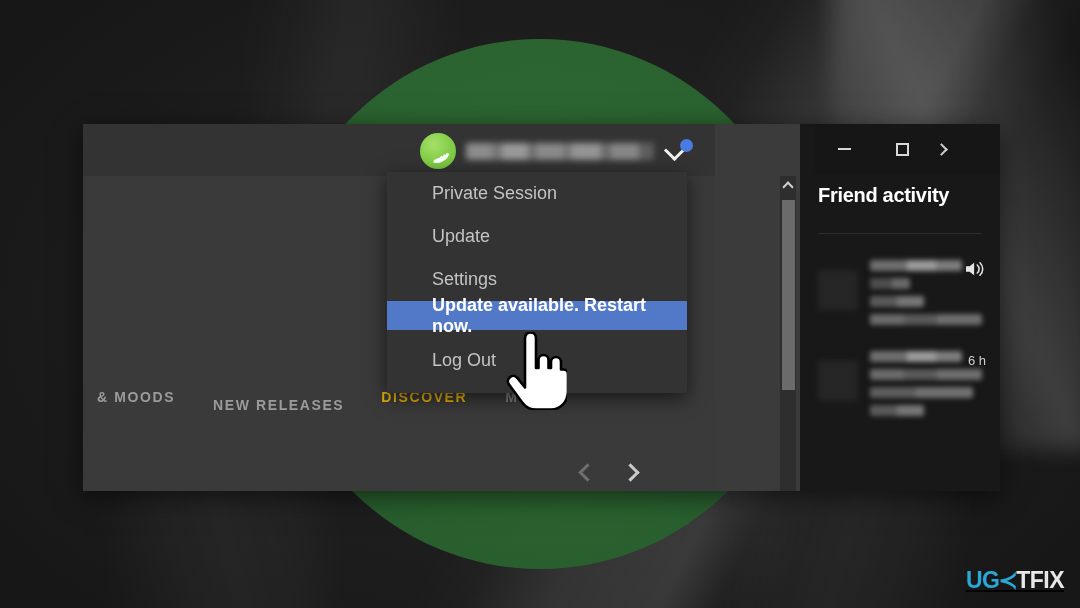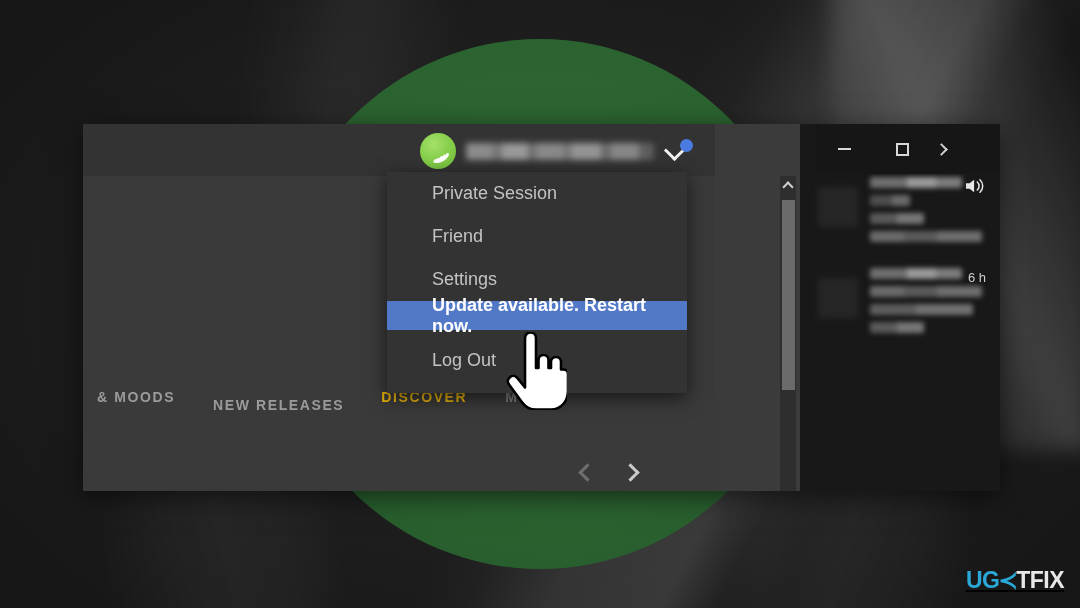--- a/index.html
+++ b/index.html
@@ -256,20 +256,21 @@
     </div>
 
   </div>
 
   <div id="scrollbar">
     <span id="scroll-up-arrow"></span>
     <div id="scroll-thumb"></div>
   </div>
 
   <div id="friend-panel">
+    <div id="friend-title">Friend activity</div>
     <div id="friend-divider"></div>
 
     <div class="friend-row">
       <div class="friend-avatar"></div>
       <div class="friend-lines">
         <div class="fl a"></div>
           <div class="fl b"></div>
           <div class="fl c"></div>
           <div class="fl d"></div>
       </div>
@@ -301,21 +302,21 @@
       </div>
     <div class="wc-btn" id="wc-close">
         <i></i>
       </div>
   </div>
 
 </div>
 
 <div id="account-menu">
   <div class="menu-item">Private Session</div>
-  <div class="menu-item">Friend</div>
+  <div class="menu-item">Update</div>
   <div class="menu-item">Settings</div>
   <div class="menu-item highlighted">Update available. Restart now.</div>
   <div class="menu-item logout">Log Out</div>
 </div>
 
 <svg id="hand-cursor" viewBox="0 0 62 78">
   <path d="M20 6c0-3.3 2.4-5.6 5.4-5.6S31 2.7 31 6v30h2.5v-8c0-3 2.2-5 5-5s5 2 5 5v8H46v-6c0-3 2.2-5 5-5s5 2 5 5v7.5h2.4c2.6 0 4.6 2 4.6 4.6V59c0 10.2-7 18.6-17 18.6H31c-6 0-10.4-2.6-14-7.4L4 52.5c-1.8-2.5-1.4-5.6 1-7.4 2.4-1.8 5.7-1.3 7.5 1l7.5 9.4V6z" fill="#ffffff" stroke="#000000" stroke-width="2.6" stroke-linejoin="round"></path>
 </svg>
 
 <div id="watermark">

